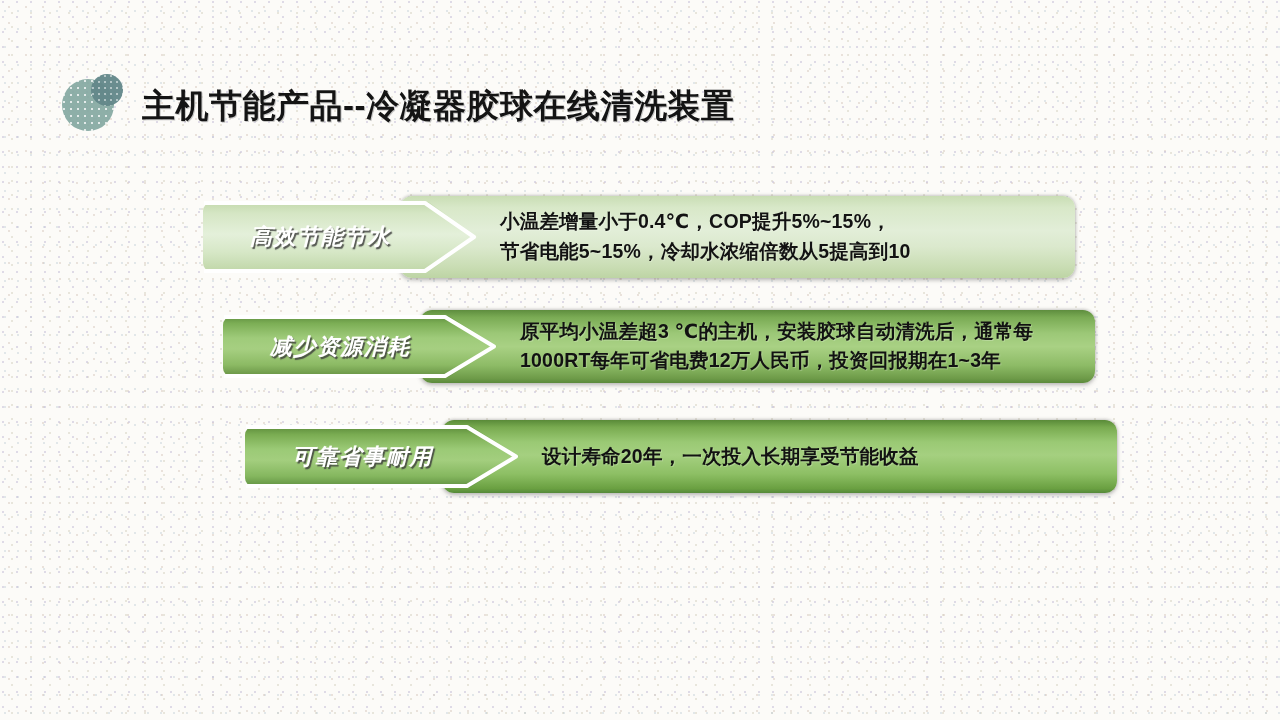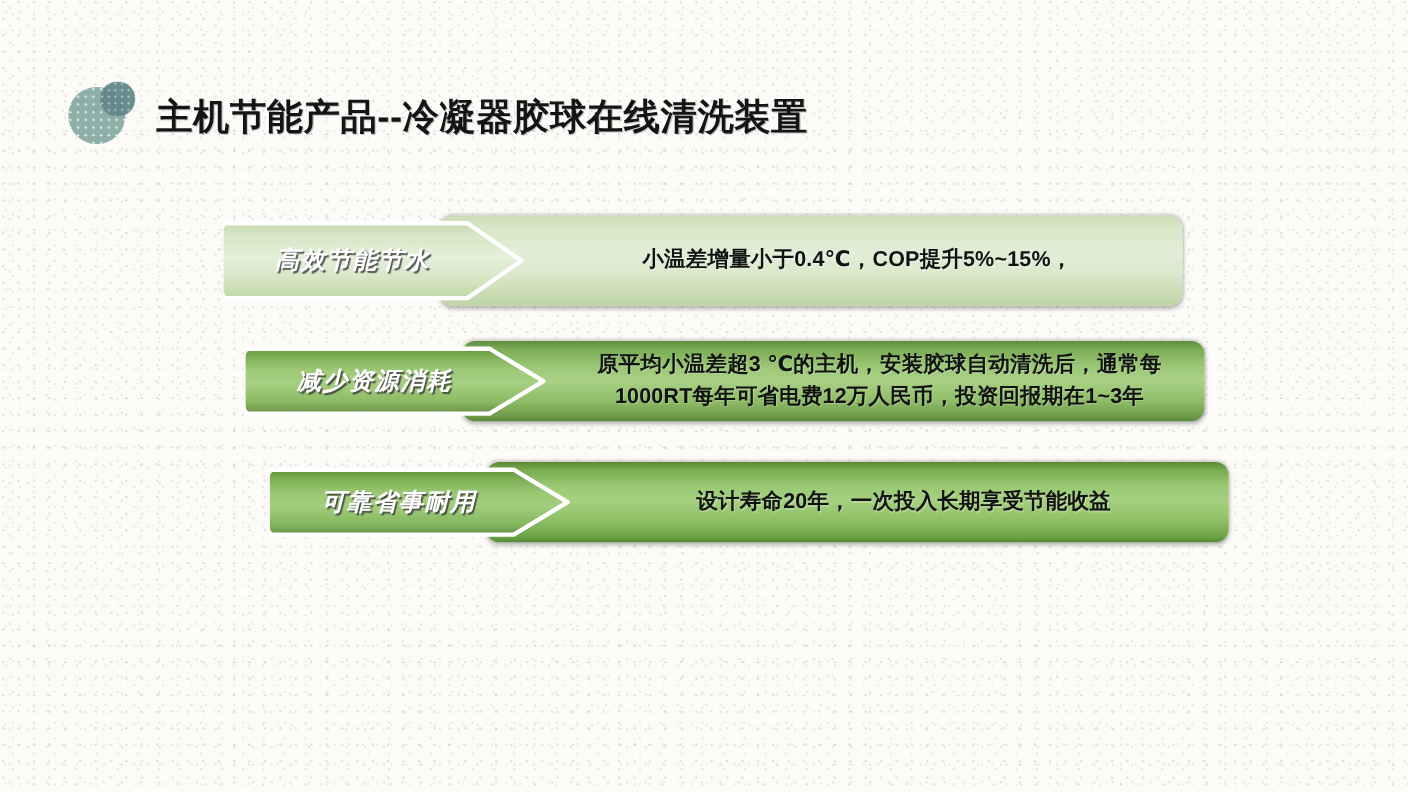--- a/index.html
+++ b/index.html
@@ -145,21 +145,21 @@
     top: 50%;
     transform: translateY(-50%);
     right: 16px;
     font-size: 19.5px;
     font-weight: bold;
     color: #121212;
     line-height: 1.52;
     letter-spacing: 0.2px;
     text-shadow: 1px 1px 0 rgba(255,255,255,0.22);
   }
-  .bar-text .line { display: block; white-space: nowrap; text-align: center; }
+  .bar-text .line { display: block; white-space: nowrap; }
 
   
   #row-0 { top: 196px; height: 82px; }
   #row-0 .bar-inner {
     background: linear-gradient(to bottom,
       #c9ddb4 0%, #d8e8c8 14%, #e2eed8 42%, #dbe9cd 62%, #c8dcb2 88%, #bdd4a4 100%);
   }
   #row-0 .arrow {
     background: linear-gradient(to bottom,
       #c3d9ad 0%, #d5e6c4 16%, #e4f0da 46%, #d6e7c6 72%, #bfd6a7 100%);
@@ -208,20 +208,21 @@
     <div class="deco deco-small"></div>
     <div id="title-text">主机节能产品--冷凝器胶球在线清洗装置</div>
   </div>
 
   <div class="row" id="row-0">
     <div class="bar">
       <div class="bar-inner"></div>
     </div>
     <div class="bar-text">
       <span class="line">小温差增量小于0.4℃，COP提升5%~15%，</span>
+      <span class="line">节省电能5~15%，冷却水浓缩倍数从5提高到10</span>
     </div>
     <div class="arrow"></div>
     <div class="arrow-outline">
       <svg viewBox="0 0 272 70" preserveAspectRatio="none">
         <polyline points="1,1 222,1 271,35 222,69 1,69" fill="none" stroke="#ffffff" stroke-width="4" stroke-linejoin="round" vector-effect="non-scaling-stroke"></polyline>
       </svg>
     </div>
     <div class="arrow-label">高效节能节水</div>
   </div>
 

